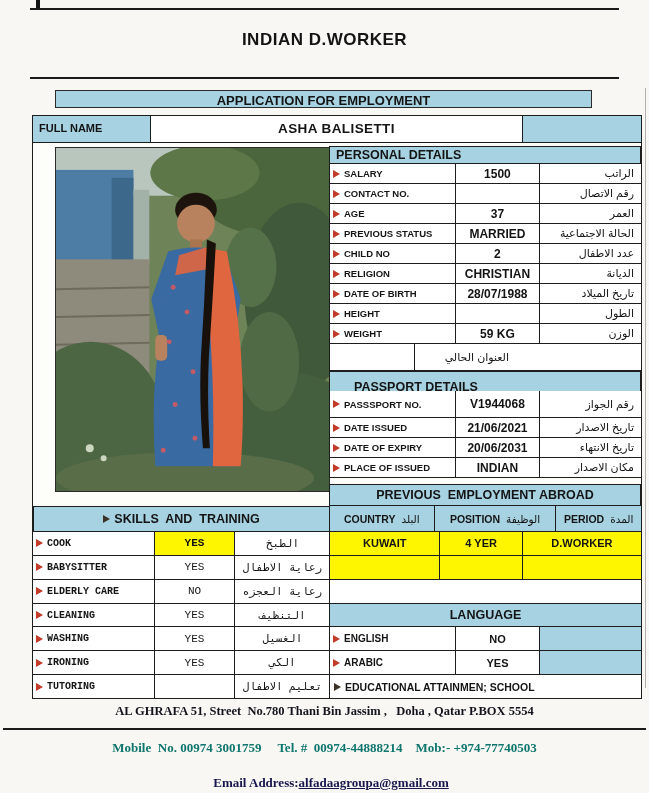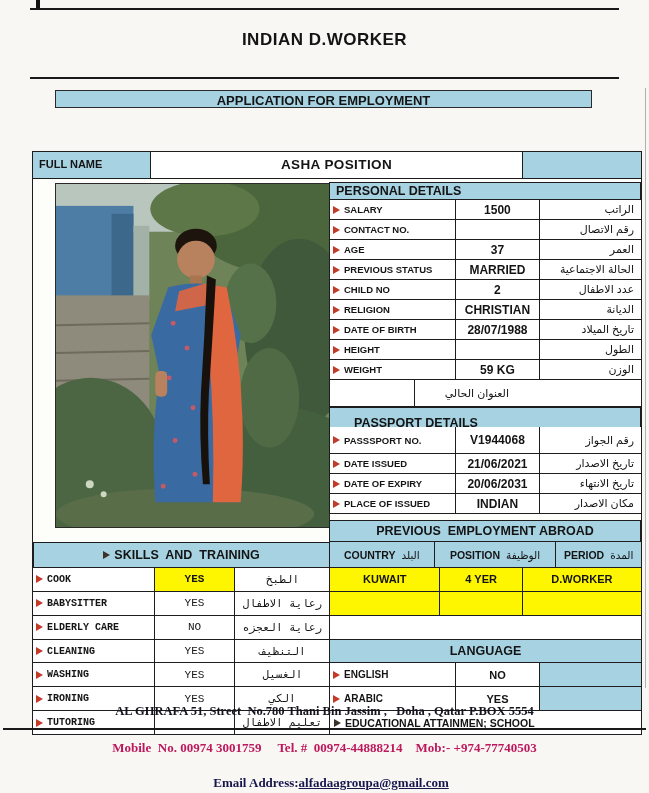--- a/index.html
+++ b/index.html
@@ -16,21 +16,21 @@
   .rule-footer{ left:3px;  top:728px; width:643px; height:2px; }
 
   .doc-title { position:absolute; left:0; top:30px; width:649px; text-align:center;
                font-size:17px; font-weight:bold; letter-spacing:.5px; }
 
   .app-header { position:absolute; left:55px; top:90px; width:537px; height:18px;
                 background:#a7d2e2; border:1px solid #2a2a2a; text-align:center;
                 font-weight:bold; font-size:13px; line-height:20px; }
 
   .main { position:absolute; left:32px; top:115px; width:610px; height:584px;
-          border:1px solid #1d1d1d; background:#fdfdfa;margin-top:36px; }
+          border:1px solid #1d1d1d; background:#fdfdfa; }
 
   .cell-blue { background:#a7d2e2; }
   .cell-yellow { background:#fdf600; }
 
   
   .fullname-row { position:absolute; left:0; top:0; width:608px; height:27px; display:flex;
                   border-bottom:1px solid #1d1d1d; }
   .fn-label  { width:117px; font-size:11px; font-weight:bold; line-height:25px; padding-left:6px; }
   .fn-value  { width:373px; border-left:1px solid #1d1d1d; border-right:1px solid #1d1d1d;
                background:#fff; text-align:center; font-weight:bold; font-size:13.5px;
@@ -103,21 +103,21 @@
 
   
   .arw { width:0; height:0; border-top:4px solid transparent; border-bottom:4px solid transparent;
          border-left:7px solid #c23a28; margin-right:4px; flex:none; }
   .arw.dark { border-left-color:#3c3228; }
 
   
   .footer-line { position:absolute; left:0; width:649px; text-align:center;
                  font-family:"Liberation Serif","DejaVu Serif",serif; font-weight:bold; white-space:pre; }
   .addr    { top:704px; font-size:12.5px; color:#14141e; }
-  .contact { top:740px; font-size:13px; color:#be185d;font-family:Liberation Serif, serif; }
+  .contact { top:740px; font-size:13px; color:#0f766e;font-family:Liberation Serif, serif; }
   .emailln { top:759px; font-size:13px; color:#17174e; }
   .email-value { text-decoration:underline; }
 </style>
 </head>
 <body>
 
 <div class="page">
 
   <div class="scan-tick"></div>
   <div class="scan-edge"></div>
@@ -125,21 +125,21 @@
   <div class="rule rule-top"></div>
   <div class="doc-title">INDIAN D.WORKER</div>
   <div class="rule rule-title"></div>
 
   <div class="app-header">APPLICATION FOR EMPLOYMENT</div>
 
   <div class="main">
 
     <div class="fullname-row">
       <div class="fn-label cell-blue">FULL NAME</div>
-      <div class="fn-value">ASHA POSITION</div>
+      <div class="fn-value">ASHA BALISETTI</div>
       <div class="fn-filler cell-blue"></div>
     </div>
 
     <div class="photo">
       <svg viewBox="0 0 275 345" preserveAspectRatio="none" aria-hidden="true">
         <rect width="275" height="345" fill="#6e8357"></rect>
         <rect width="275" height="48" fill="#b9c6bd"></rect>
         <ellipse cx="225" cy="40" rx="85" ry="50" fill="#4b663c"></ellipse>
         <ellipse cx="150" cy="25" rx="55" ry="28" fill="#5d7748"></ellipse>
         <rect x="0" y="22" width="78" height="92" fill="#4d7da4"></rect>

